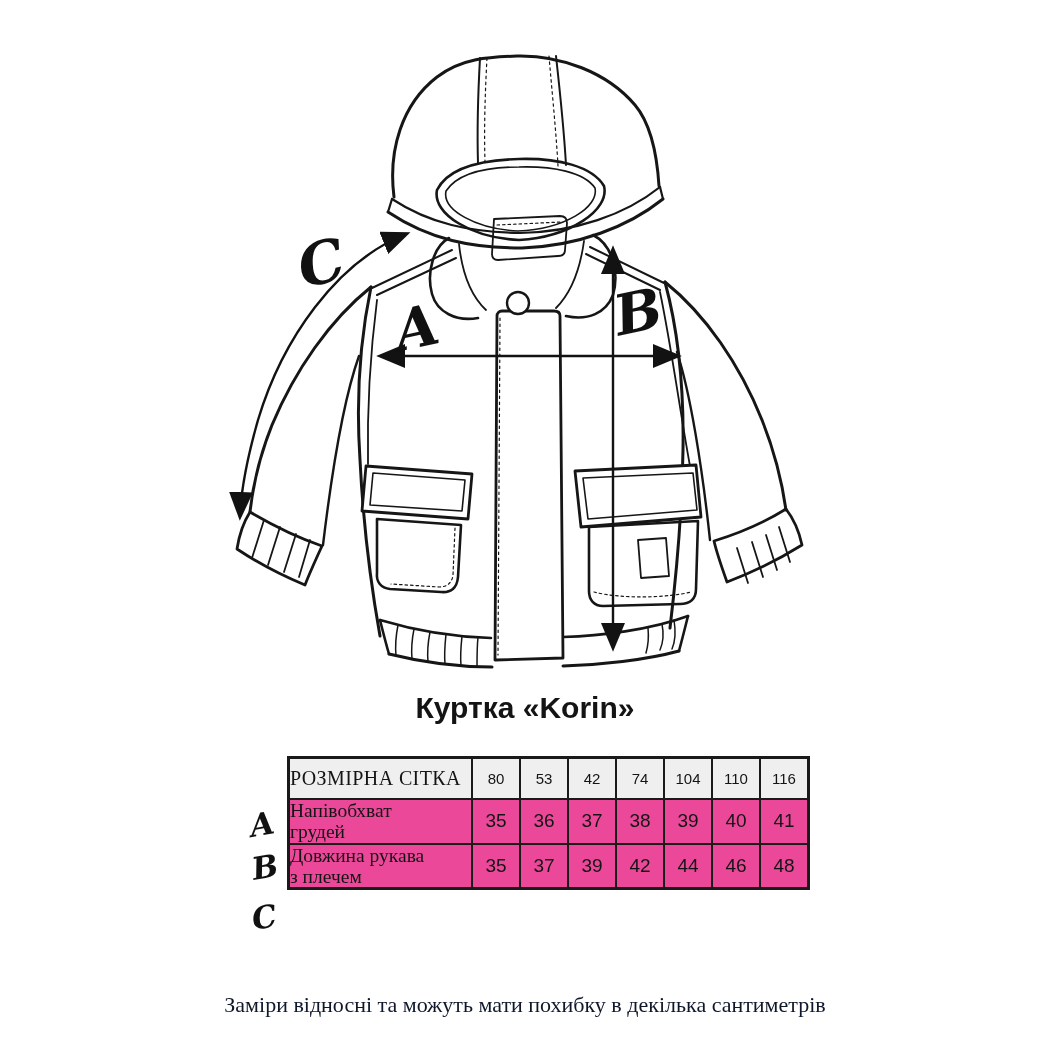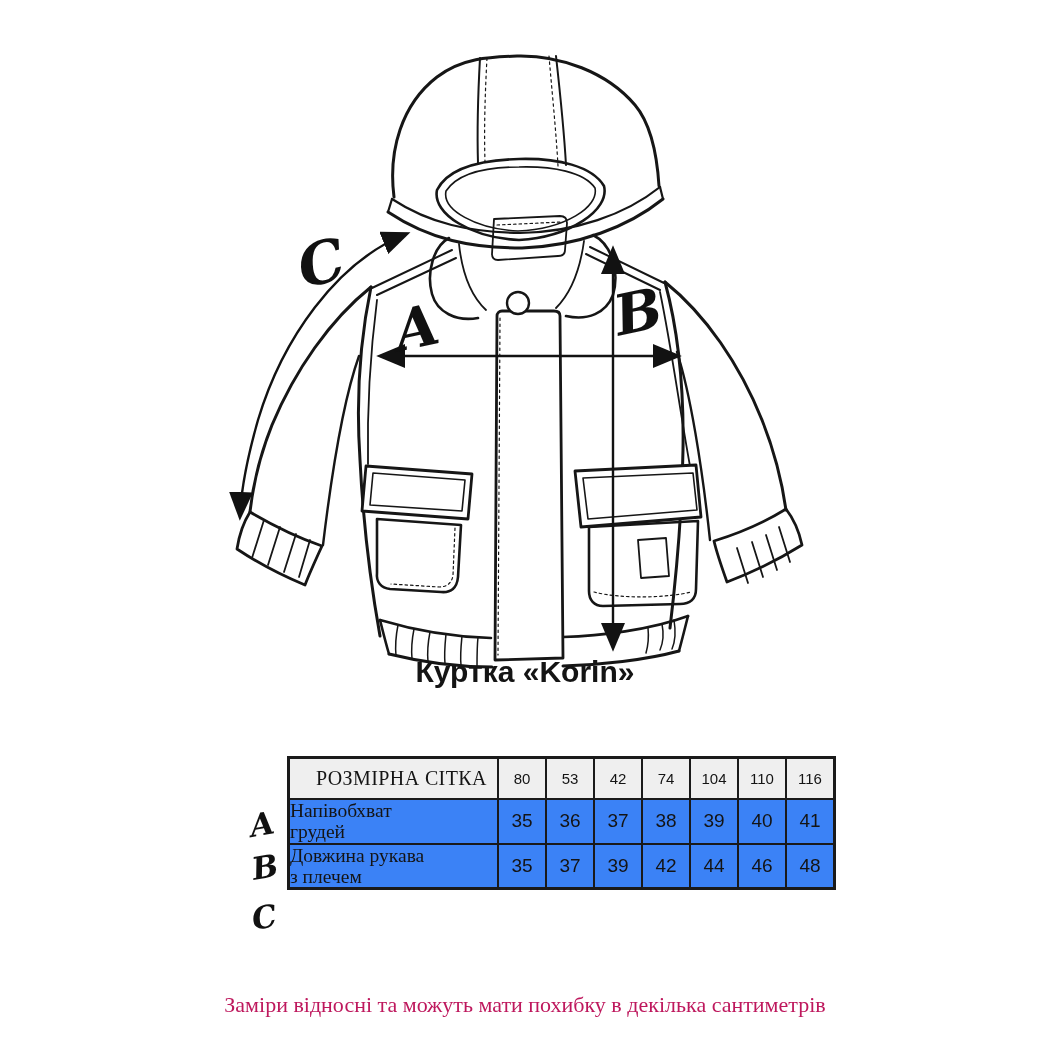--- a/index.html
+++ b/index.html
@@ -1,38 +1,38 @@
 <!DOCTYPE html>
 <html><head>
 <meta charset="utf-8">
 <style>
   html,body{margin:0;padding:0;background:#ffffff;}
   .page{position:relative;width:1050px;height:1050px;background:#ffffff;overflow:hidden;
         font-family:"Liberation Sans",sans-serif;color:#141414;}
   .art{position:absolute;left:0;top:0;}
-  .title{position:absolute;left:0;top:655px;width:1050px;text-align:center;
+  .title{position:absolute;left:0;top:691px;width:1050px;text-align:center;
          font-family:"Liberation Sans",sans-serif;font-weight:700;font-size:30px;color:#141414;}
   .size-table{position:absolute;left:287px;top:756px;border-collapse:collapse;table-layout:fixed;
               border:3px solid #1a1a1a;}
   .size-table td,.size-table th{border:2px solid #1a1a1a;padding:0;vertical-align:middle;}
-  .size-table .label-col{width:181px;padding-left:26px;}
+  .size-table .label-col{width:181px;}
   .size-table .size-col{width:46px;}
   .size-table tr.hdr{height:41px;background:#efefef;}
-  .size-table tr.datarow{height:45px;background:#3b82f6;padding-left:22px;}
+  .size-table tr.datarow{height:45px;background:#ec4899;padding-left:22px;}
   .hdr-label{font-family:"Liberation Serif",serif;font-weight:400;font-size:20px;
              letter-spacing:.4px;text-align:left;padding-left:7px;}
   .size-num{font-family:"Liberation Sans",sans-serif;font-weight:400;font-size:15px;text-align:center;}
   .row-label{font-family:"Liberation Serif",serif;font-weight:400;font-size:19.5px;line-height:1.1;
              text-align:left;padding-left:7px;}
   .row-label span{display:block;}
   .val{font-family:"Liberation Sans",sans-serif;font-weight:400;font-size:19px;text-align:center;}
   .legend-letter{position:absolute;font-family:"DejaVu Serif",serif;font-style:italic;font-weight:700;
                  font-size:31px;color:#111;transform:rotate(-10deg);}
   .footer-note{position:absolute;left:0;top:992px;width:1050px;text-align:center;
-               font-family:"Liberation Serif",serif;font-weight:400;font-size:22px;color:#be185d;}
+               font-family:"Liberation Serif",serif;font-weight:400;font-size:22px;color:#0f172a;}
   .measure-letter{font-family:"DejaVu Serif",serif;font-style:italic;font-weight:700;fill:#111;}
 </style>
 </head>
 <body>
 
 <div class="page">
 
   <svg class="art" width="1050" height="700" viewBox="0 0 1050 700">
     <defs>
       <marker id="arw" viewBox="0 0 12 10" refX="10" refY="5" markerWidth="12" markerHeight="10" orient="auto-start-reverse">

